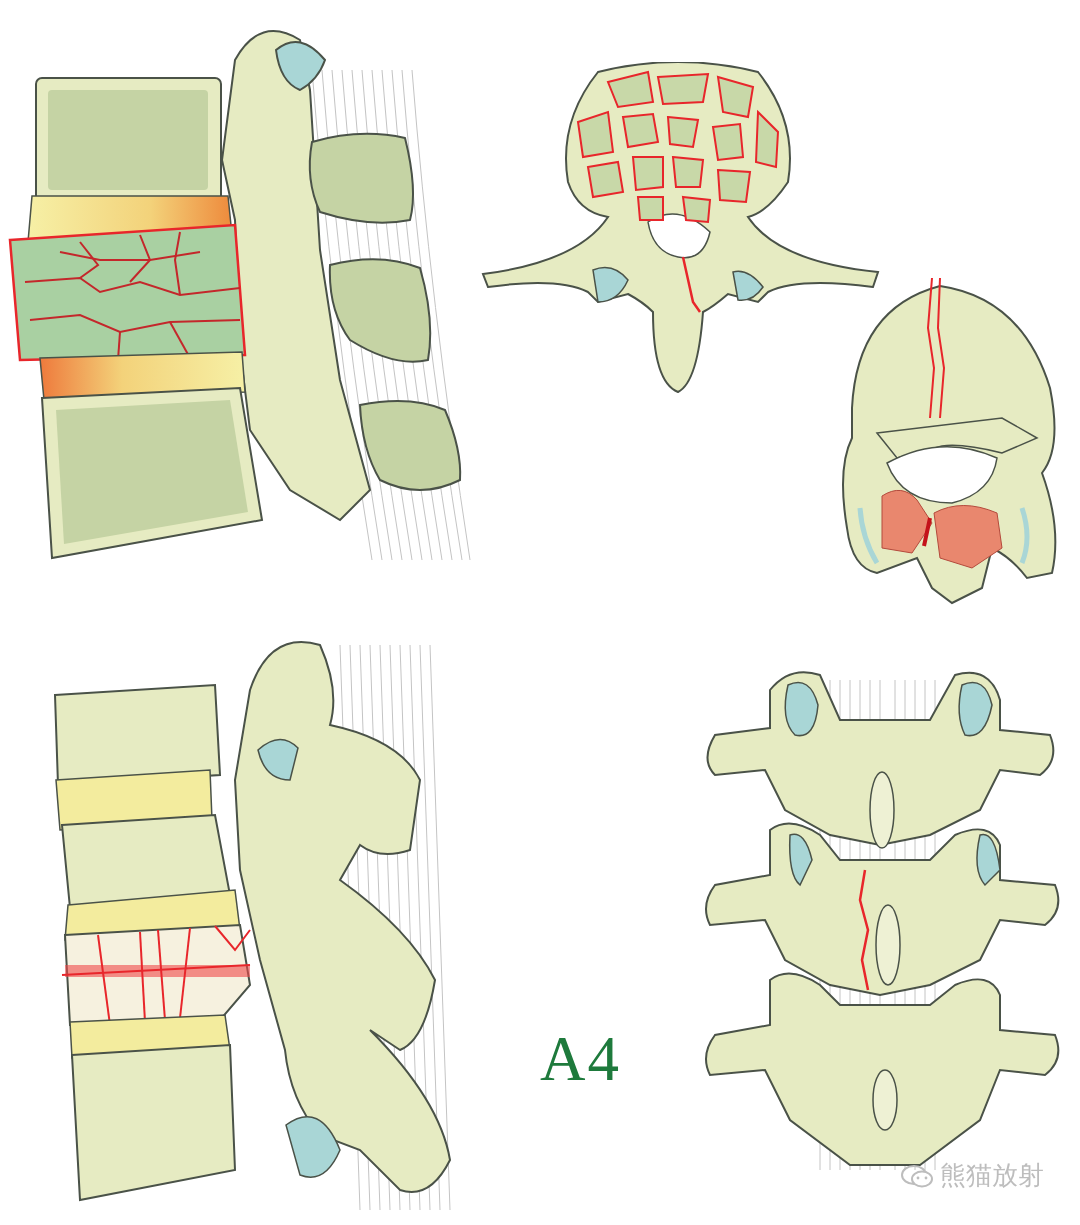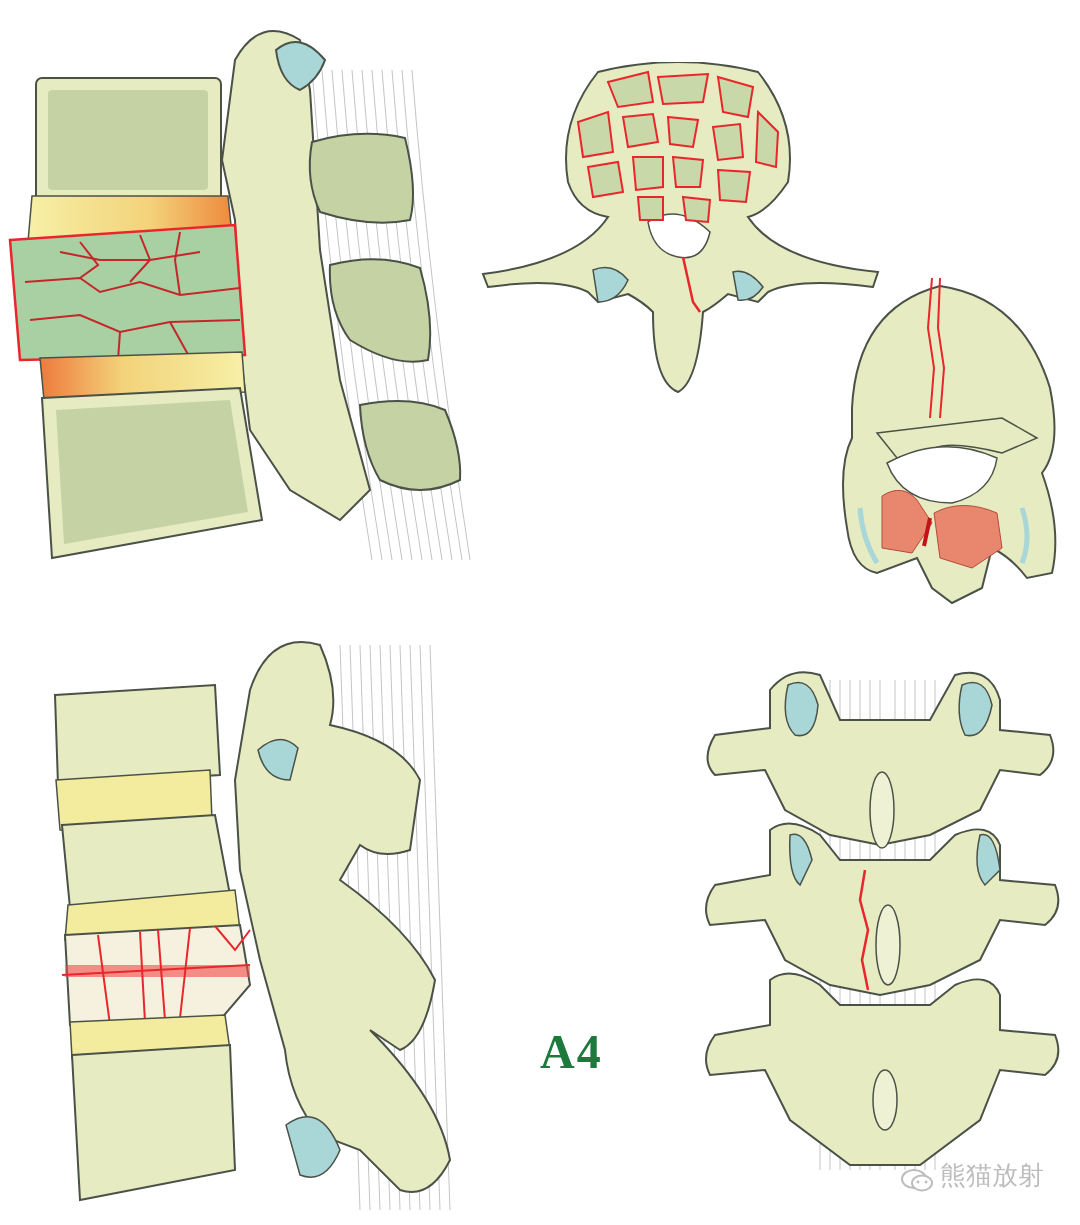--- a/index.html
+++ b/index.html
@@ -1,20 +1,20 @@
 <!DOCTYPE html>
 <html><head>
 <meta charset="utf-8">
 <style>
   html,body{margin:0;padding:0;background:#ffffff;}
   body{width:1080px;height:1225px;position:relative;overflow:hidden;font-family:"Liberation Serif",serif;}
   .panel{position:absolute;}
   .panel svg{display:block;width:100%;height:100%;}
-  .label-a4{position:absolute;left:540px;top:1028px;font-family:"Liberation Serif","DejaVu Serif",serif;font-weight:bold;font-size:48px;color:#1e7a3c;letter-spacing:2px;line-height:1;}
-  .watermark{position:absolute;left:900px;top:1158px;display:flex;align-items:flex-end;gap:6px;color:#bdbdbd;font-family:Liberation Sans, sans-serif;font-size:26px;}
+  .label-a4{position:absolute;left:540px;top:1028px;font-family:"Liberation Serif","DejaVu Serif",serif;font-weight:normal;font-size:63px;color:#1e7a3c;letter-spacing:2px;line-height:1;}
+  .watermark{position:absolute;left:900px;top:1158px;display:flex;align-items:center;gap:6px;color:#bdbdbd;font-family:Liberation Sans, sans-serif;font-size:26px;}
   .wm-icon{width:34px;height:26px;}
 </style>
 </head>
 <body>
 
 <div class="panel" style="left:0;top:20px;width:480px;height:545px;">
   <svg viewBox="0 0 480 545">
 
     <g stroke="#c4c4c4" stroke-width="1" fill="none">
       <path d="M312 50 Q330 280 372 540"></path>

